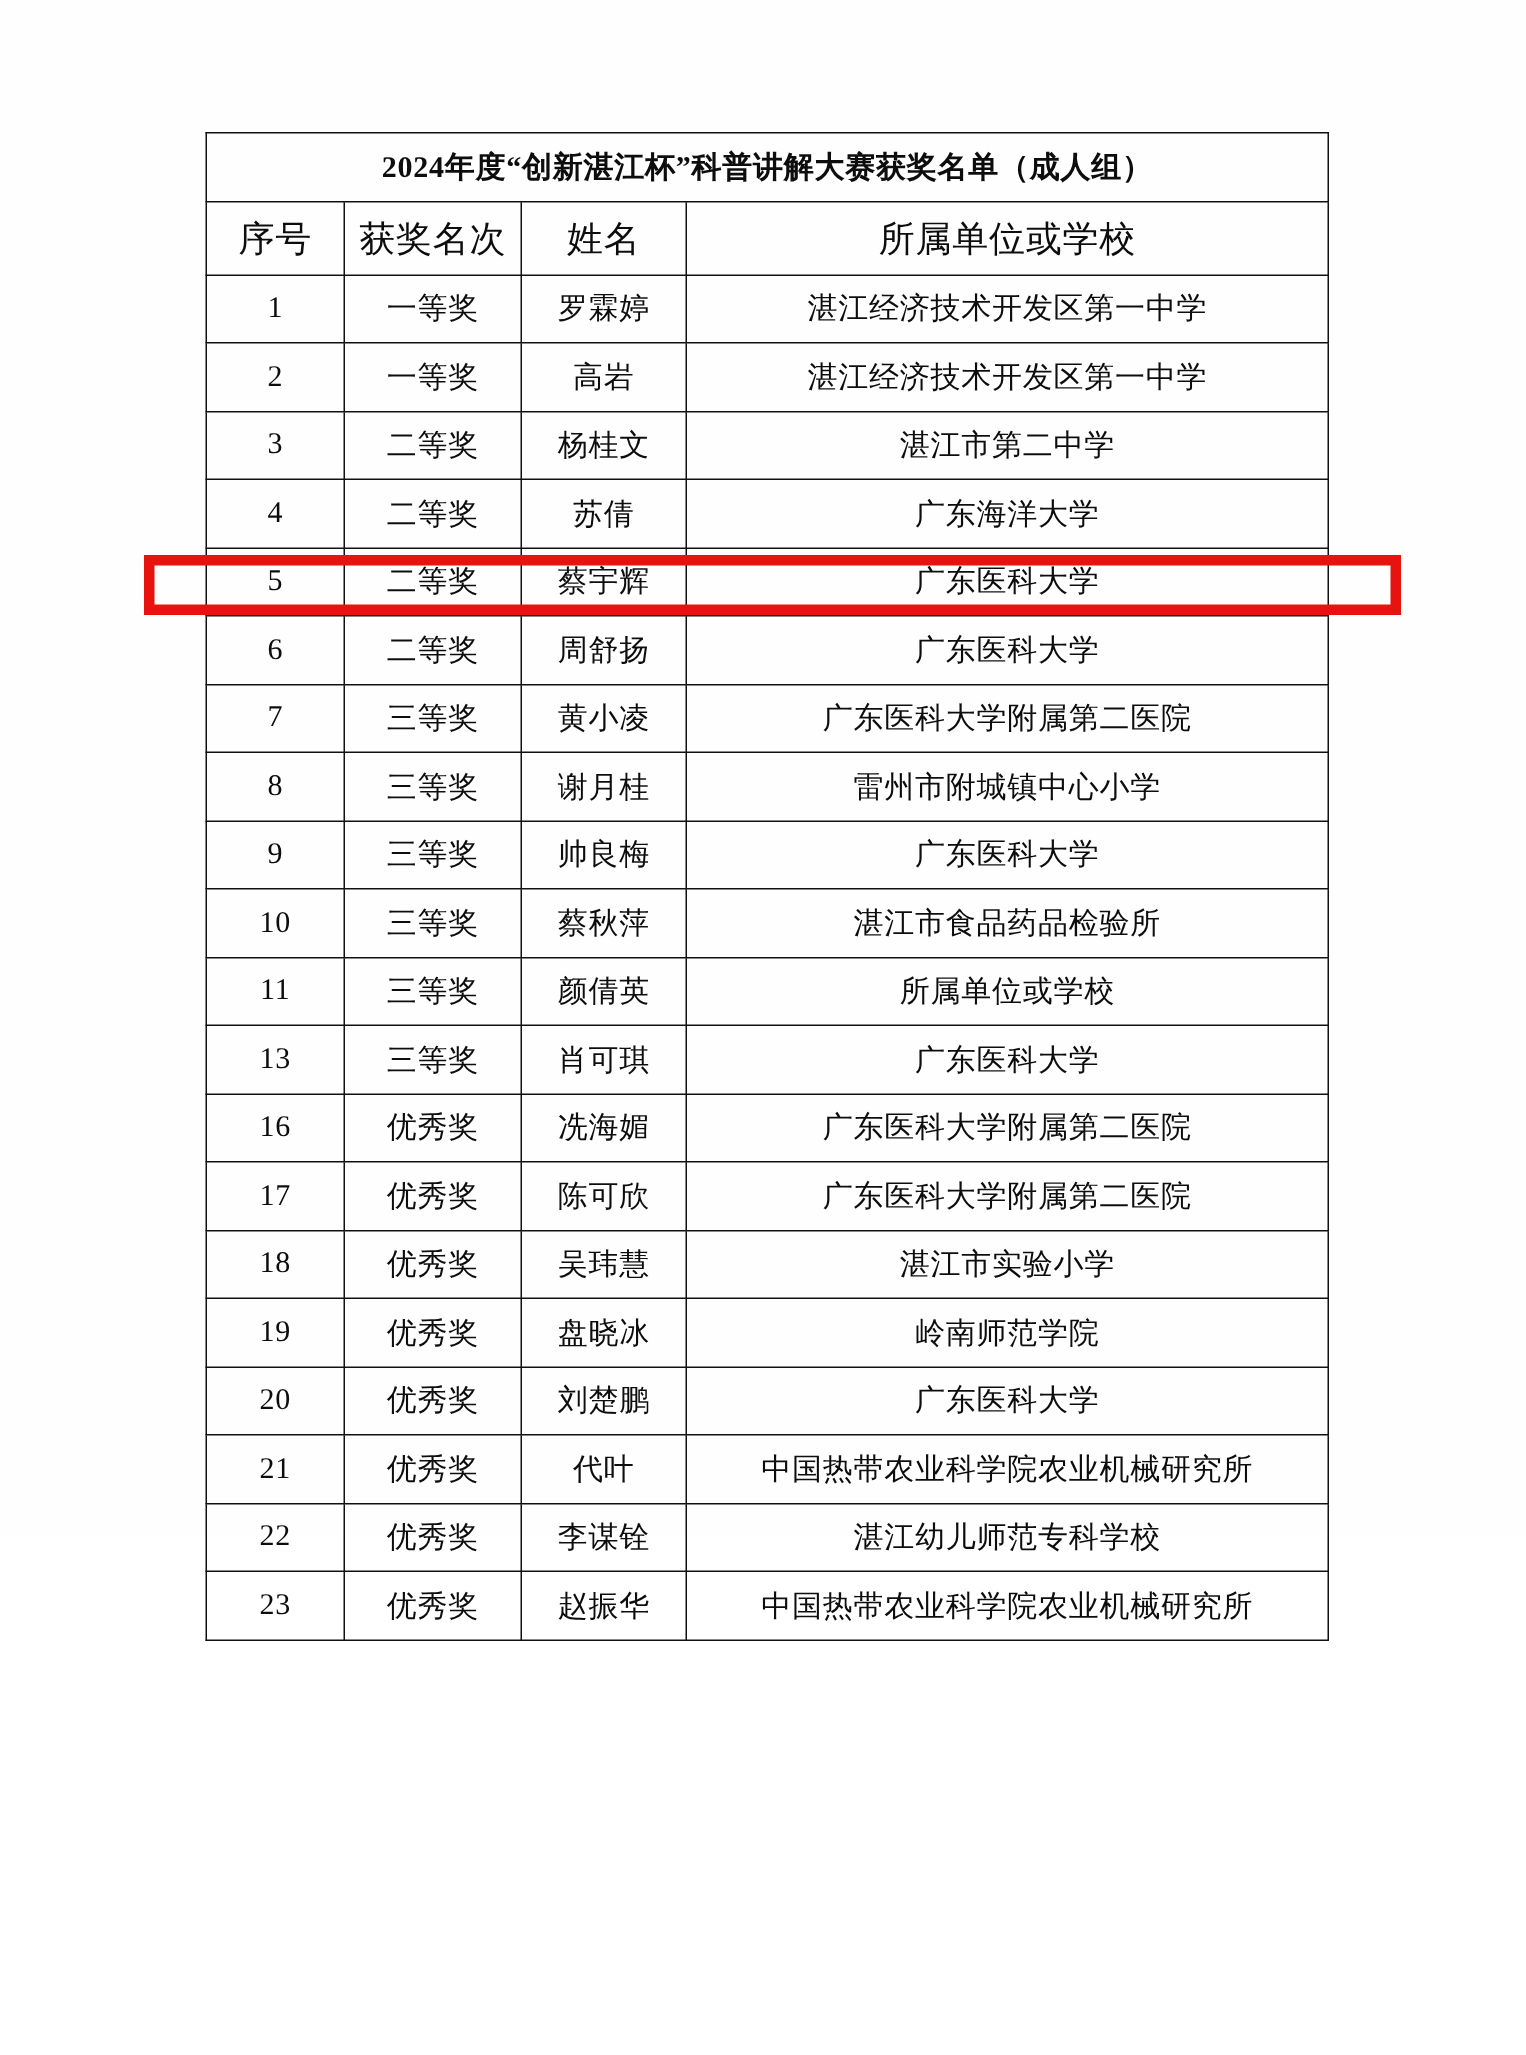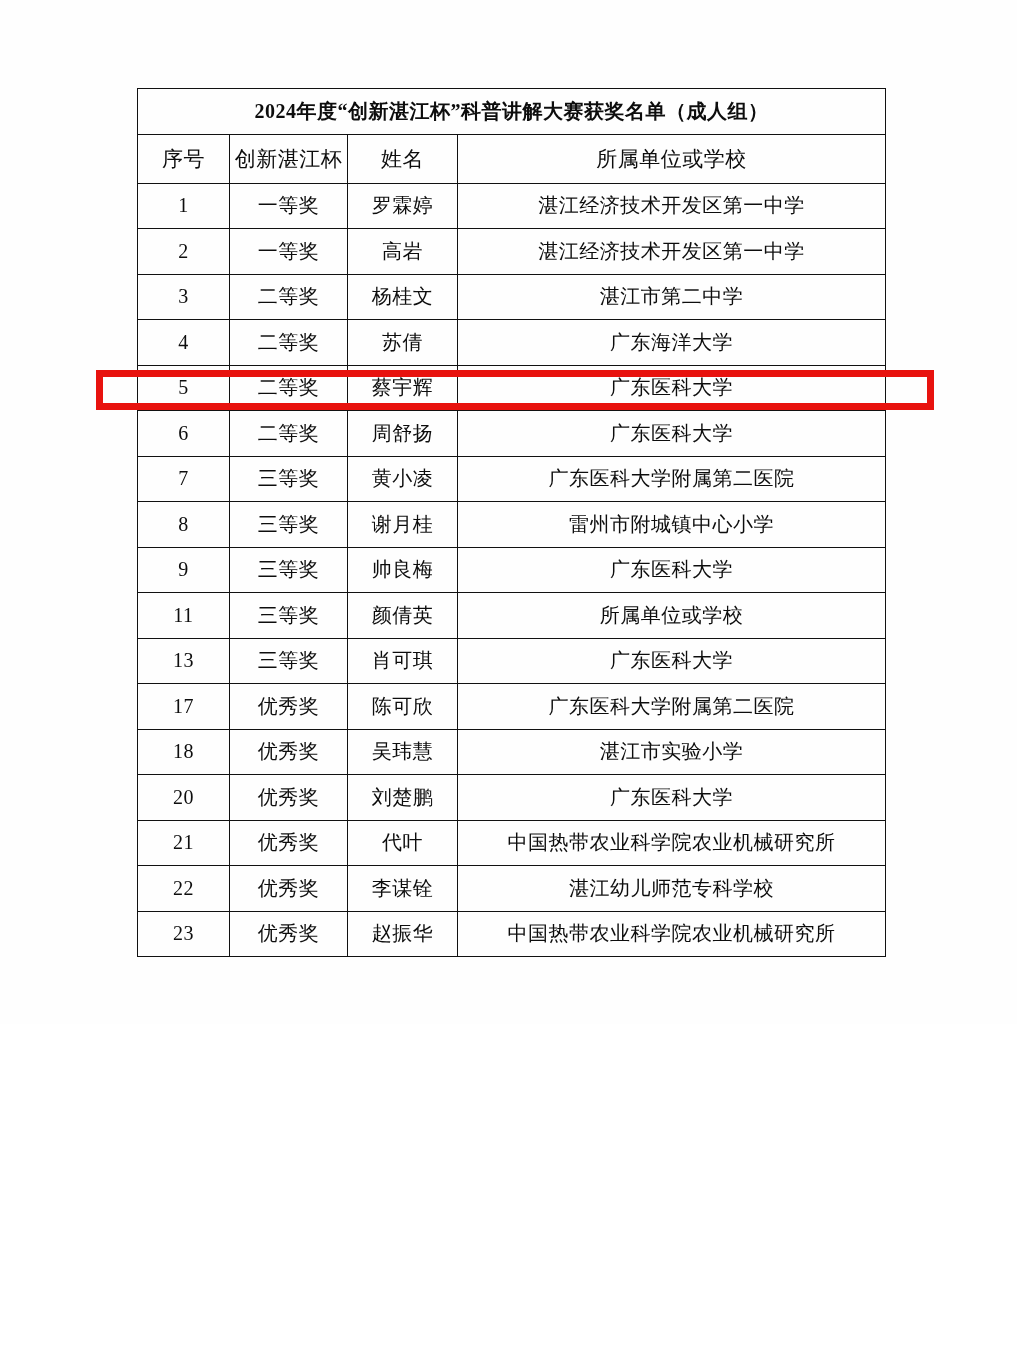--- a/index.html
+++ b/index.html
@@ -45,21 +45,21 @@
     font-family: "Liberation Serif", "DejaVu Serif", serif;
   }
   td.title-cell {
     height: 96px;
     font-size: 25.5px;
     font-weight: bold;
     letter-spacing: 1px;
   }
   tr.head-row td {
     height: 48px;
-    font-size: 21px;
+    font-size: 24px;
   }
   .col-no { width: 92px; }
   .col-rank { width: 118px; }
   .col-name { width: 110px; }
   .col-org { width: 428px; }
 
   
   .highlight-box {
     position: absolute;
     left: 96px;
@@ -82,21 +82,21 @@
         <col class="col-rank">
         <col class="col-name">
         <col class="col-org">
       </colgroup>
       <tbody>
         <tr>
           <td class="title-cell" colspan="4">2024年度“创新湛江杯”科普讲解大赛获奖名单（成人组）</td>
         </tr>
         <tr class="head-row">
           <td>序号</td>
-          <td>创新湛江杯</td>
+          <td>获奖名次</td>
           <td>姓名</td>
           <td>所属单位或学校</td>
         </tr>
         <tr>
           <td>1</td>
           <td>一等奖</td>
           <td>罗霖婷</td>
           <td>湛江经济技术开发区第一中学</td>
         </tr>
         <tr>
@@ -141,42 +141,60 @@
           <td>谢月桂</td>
           <td>雷州市附城镇中心小学</td>
         </tr>
         <tr>
           <td>9</td>
           <td>三等奖</td>
           <td>帅良梅</td>
           <td>广东医科大学</td>
         </tr>
         <tr>
+          <td>10</td>
+          <td>三等奖</td>
+          <td>蔡秋萍</td>
+          <td>湛江市食品药品检验所</td>
+        </tr>
+        <tr>
           <td>11</td>
           <td>三等奖</td>
           <td>颜倩英</td>
           <td>所属单位或学校</td>
         </tr>
         <tr>
           <td>13</td>
           <td>三等奖</td>
           <td>肖可琪</td>
           <td>广东医科大学</td>
         </tr>
         <tr>
+          <td>16</td>
+          <td>优秀奖</td>
+          <td>冼海媚</td>
+          <td>广东医科大学附属第二医院</td>
+        </tr>
+        <tr>
           <td>17</td>
           <td>优秀奖</td>
           <td>陈可欣</td>
           <td>广东医科大学附属第二医院</td>
         </tr>
         <tr>
           <td>18</td>
           <td>优秀奖</td>
           <td>吴玮慧</td>
           <td>湛江市实验小学</td>
+        </tr>
+        <tr>
+          <td>19</td>
+          <td>优秀奖</td>
+          <td>盘晓冰</td>
+          <td>岭南师范学院</td>
         </tr>
         <tr>
           <td>20</td>
           <td>优秀奖</td>
           <td>刘楚鹏</td>
           <td>广东医科大学</td>
         </tr>
         <tr>
           <td>21</td>
           <td>优秀奖</td>

